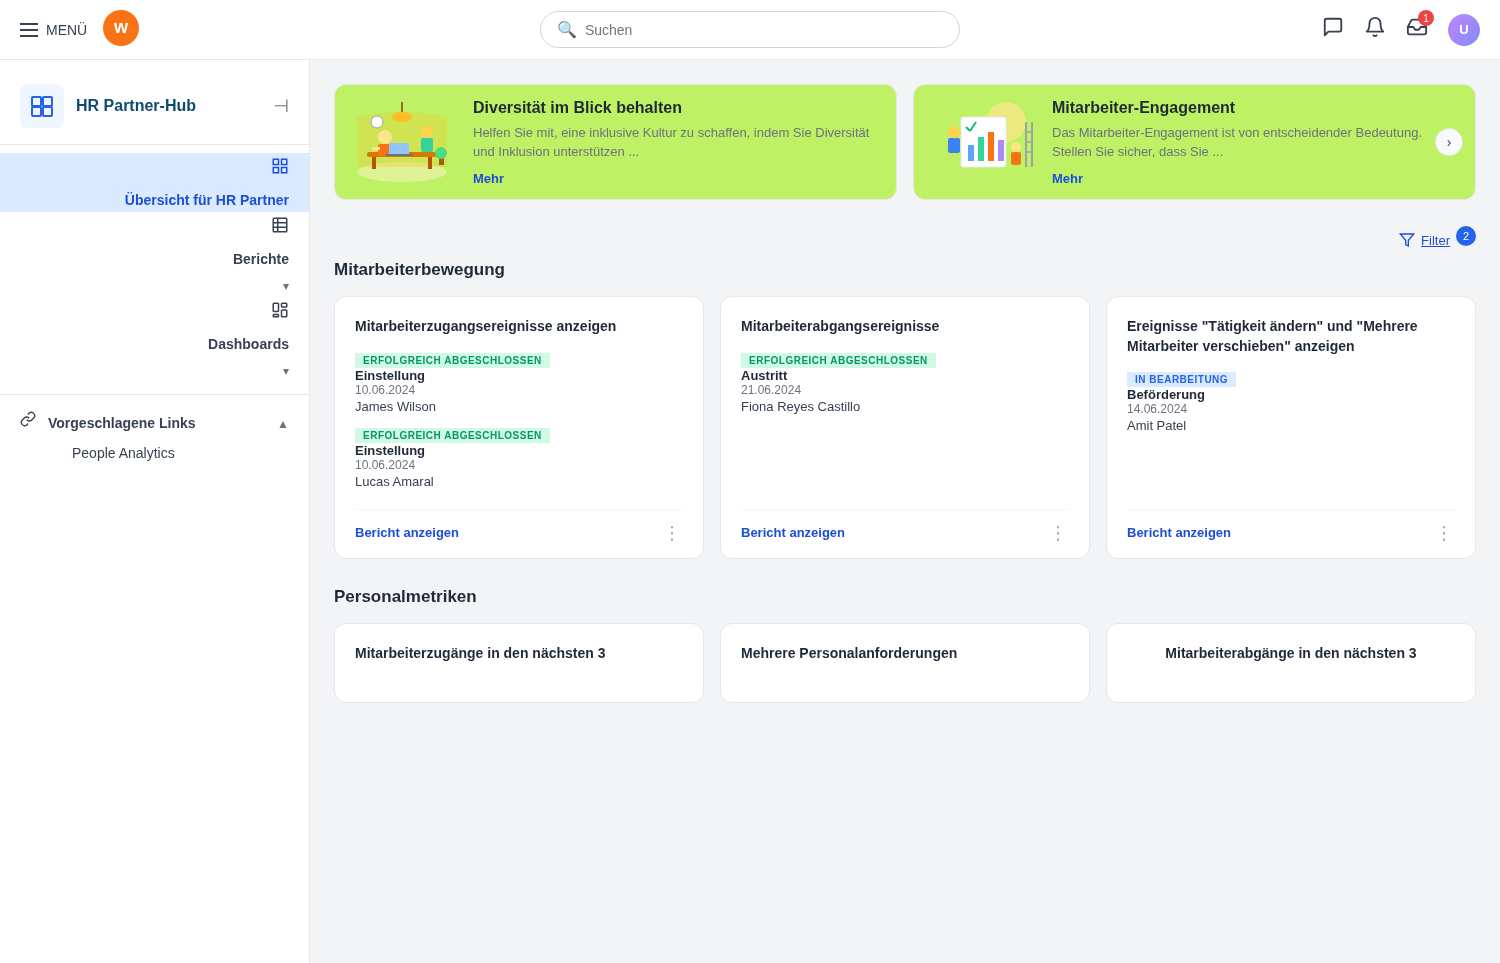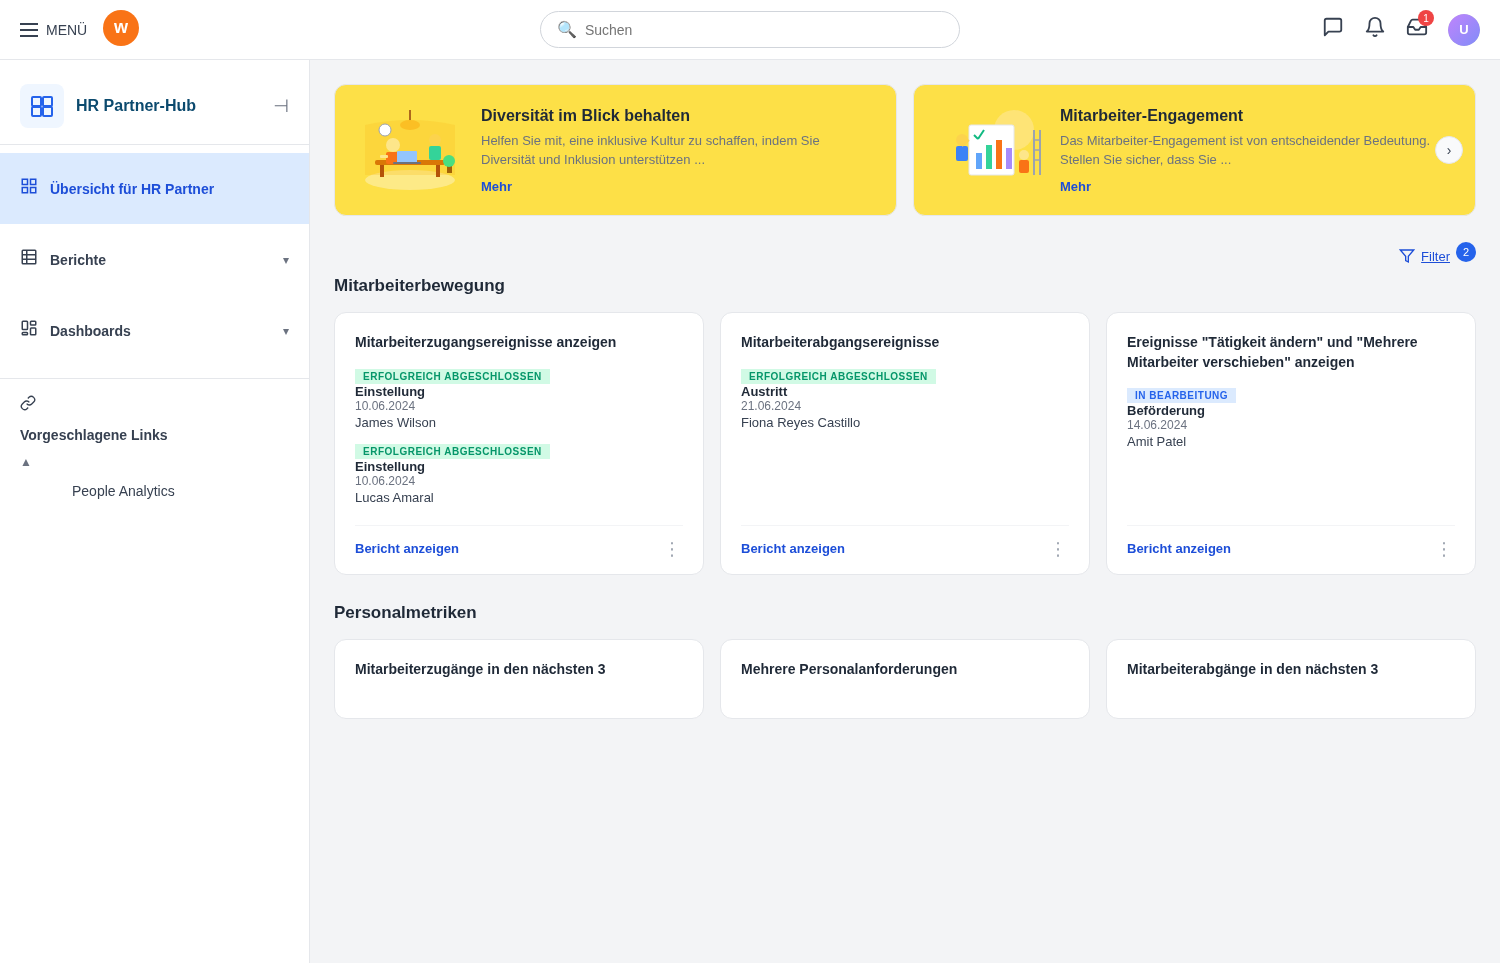--- a/index.html
+++ b/index.html
@@ -50,46 +50,46 @@
       gap: 12px; border-bottom: 1px solid #e5e7eb; margin-bottom: 8px;
     }
     .hub-icon-box {
       width: 44px; height: 44px; background: #eff6ff; border-radius: 8px;
       display: flex; align-items: center; justify-content: center; font-size: 20px;
     }
     .hub-title { font-size: 16px; font-weight: 700; color: #0c4a6e; }
     .hub-collapse { margin-left: auto; color: #6b7280; cursor: pointer; font-size: 18px; }
 
     .sidebar-nav-item {
-      display: flex; align-items: center; padding: 24px 20px; cursor: pointer;
-      gap: 12px; color: #374151;
+      display: flex; align-items: flex-end; padding: 4px 20px; cursor: pointer;
+      gap: 12px; color: #374151; flex-direction: column;
     }
     .sidebar-nav-item.active { background: #dbeafe; color: #1d4ed8; border-radius: 0; }
     .sidebar-nav-item .item-icon { font-size: 18px; color: inherit; }
     .sidebar-nav-item .item-label { flex: 1; font-size: 14px; font-weight: 600; }
     .sidebar-nav-item .chevron { font-size: 12px; color: #6b7280; }
     .sidebar-section-header {
-      display: flex; align-items: flex-start; gap: 12px;
-      cursor: pointer; color: #374151; margin-bottom: 8px; flex-direction: column;
+      display: flex; align-items: flex-end; gap: 12px;
+      cursor: pointer; color: #374151; margin-bottom: 8px;
     }
     .sidebar-section-header .item-icon { font-size: 16px; }
     .sidebar-section-header .item-label { flex: 1; font-size: 14px; font-weight: 600; }
     .sidebar-section-header .chevron { font-size: 12px; color: #6b7280; }
     .sidebar-sub-item {
       padding: 6px 20px 6px 52px; cursor: pointer; color: #374151;
       font-size: 14px;
     }
 
     
     .main { flex: 1; overflow-y: auto; padding: 24px; background: #f3f4f6; }
 
     
     .promo-section { display: flex; gap: 16px; margin-bottom: 24px; }
     .promo-card {
-      background: #fde047; border-radius: 12px; padding: 20px;
+      background: #bef264; border-radius: 12px; padding: 12px;
       display: flex; align-items: center; gap: 16px; flex: 1;
       border: 1px solid #e5e7eb; position: relative;
     }
     .promo-illustration { width: 110px; height: 90px; flex-shrink: 0; }
     .promo-content { flex: 1; }
     .promo-title { font-size: 16px; font-weight: 700; color: #1f2937; margin-bottom: 6px; }
     .promo-desc { font-size: 13px; color: #6b7280; line-height: 1.5; margin-bottom: 8px; }
     .promo-link { color: #1d4ed8; font-weight: 600; font-size: 13px; cursor: pointer; text-decoration: none; }
     .promo-nav-btn {
       position: absolute; right: 12px; top: 50%; transform: translateY(-50%);
@@ -431,19 +431,19 @@
 
     <div class="section-title">Personalmetriken</div>
 
     <div class="cards-grid">
       <div class="data-card" style="min-height:80px;">
         <div class="card-title">Mitarbeiterzugänge in den nächsten 3</div>
       </div>
       <div class="data-card" style="min-height:80px;">
         <div class="card-title">Mehrere Personalanforderungen</div>
       </div>
-      <div class="data-card" style="min-height:80px;">
+      <div class="data-card" style="min-height:80px;text-align:center;">
         <div class="card-title">Mitarbeiterabgänge in den nächsten 3</div>
       </div>
     </div>
 
   </main>
 </div>
 
 </body></html>

